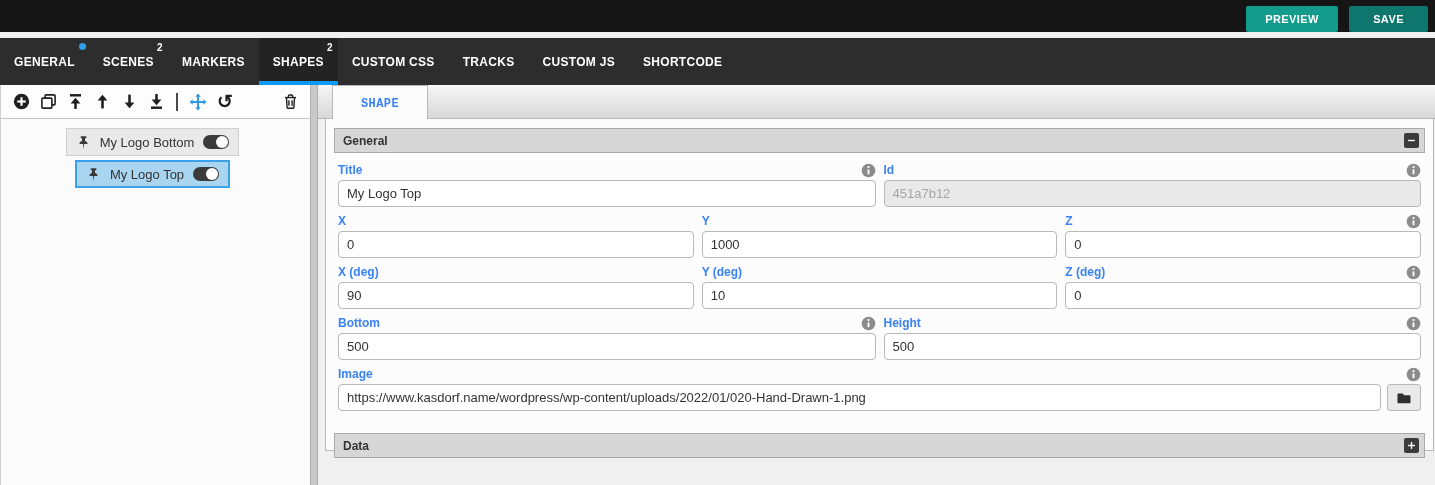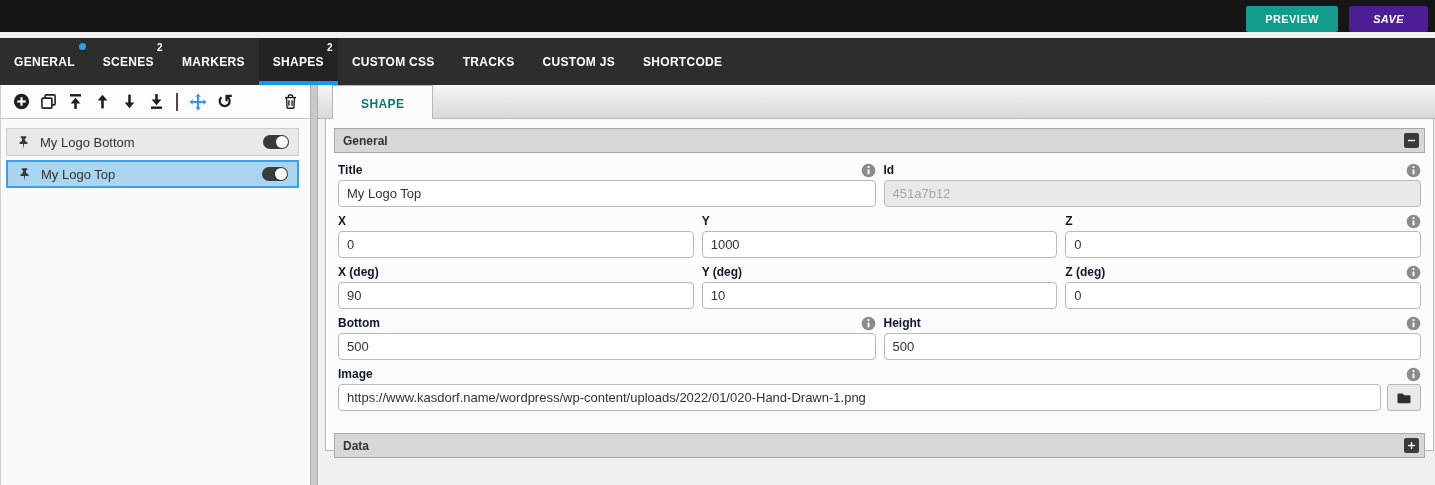--- a/index.html
+++ b/index.html
@@ -5,21 +5,21 @@
   * { margin:0; padding:0; box-sizing:border-box; }
   html,body { width:1435px; height:485px; overflow:hidden;
     font-family:"Liberation Sans", sans-serif; background:#f0f0f0; }
 
   
   .topbar { position:absolute; top:0; left:0; right:0; height:32px; background:#151515; }
   .topbar-btn { position:absolute; top:6px; height:26px; border:none; border-radius:2px;
     color:#fff; font-weight:bold; font-size:11px; letter-spacing:.4px;
     font-family:"Liberation Sans", sans-serif; cursor:pointer; }
   .btn-preview { right:97px; width:92px; background:#139c8d; }
-  .btn-save    { right:7px;  width:79px; background:#4c1d95;font-style:italic; }
+  .btn-save    { right:7px;  width:79px; background:#0f766e; }
 
   
   .tabbar { position:absolute; top:38px; left:0; right:0; height:47px; background:#2d2d2d;
     display:flex; align-items:stretch; }
   .tab { position:relative; display:flex; align-items:center; padding:0 14px;
     color:#fff; font-weight:bold; font-size:12px; letter-spacing:.3px; cursor:pointer; white-space:nowrap; }
   .tab.active { background:#232323; box-shadow:inset 0 -4px 0 #0d99f4; }
   .tab .badge { position:absolute; top:4px; right:5px; font-size:10px; font-weight:bold; color:#fff; }
   .tab .dot { position:absolute; top:5px; right:3px; width:7px; height:7px; border-radius:50%; background:#2e9fe8; }
 
@@ -36,51 +36,51 @@
     display:flex; align-items:center; gap:7px; padding:0 10px; }
   .tbtn { width:20px; height:20px; display:flex; align-items:center; justify-content:center;
     color:#1f1f1f; cursor:pointer; background:none; border:none; }
   .tbtn svg { display:block; }
   .tbtn.blue { color:#2e9be6; }
   .tool-sep { width:2px; height:18px; background:#4a4a4a; margin:0 3px; }
   .tbtn.trash { margin-left:auto; }
   .rotate-glyph { font-size:19px; font-weight:bold; line-height:18px; color:#1f1f1f; }
 
   
-  .shape-list { padding:9px 11px 0 5px; display:flex; flex-direction:column; gap:4px; }
+  .shape-list { padding:9px 11px 0 5px; display:flex; flex-direction:column; gap:4px;align-items:center; }
   .shape-item { height:28px; display:flex; align-items:center; gap:9px; padding:0 9px;
     background:#e9e9e9; border:1px solid #cfcfcf; cursor:pointer; }
   .shape-item.selected { background:#a9d5f1; border:2px solid #3aa0e8; }
   .shape-item-label { font-size:13px; color:#333; }
   .toggle { margin-left:auto; position:relative; width:26px; height:14px; border-radius:7px;
     background:#3a3a3a; cursor:pointer; flex:none; }
   .toggle .knob { position:absolute; top:1px; right:1px; width:12px; height:12px;
     border-radius:50%; background:#fff; }
 
   
   .panel-tabs { height:34px; background:linear-gradient(#f6f6f6,#d8d8d8);
     border-bottom:1px solid #b8b8b8; display:flex; padding-left:14px; }
   .panel-tab { height:34px; margin-bottom:-1px; padding:18px 28px; display:flex; align-items:center;
-    font-weight:bold; font-size:12px; letter-spacing:.4px; color:#0f766e; cursor:pointer; }
+    font-weight:bold; font-size:12px; letter-spacing:.4px; color:#3b82f6; cursor:pointer;font-family:Liberation Mono, monospace; }
   .panel-tab.active { background:#fcfcfc; border:1px solid #b8b8b8; border-bottom:none; }
 
   
   .form-container { position:absolute; left:7px; right:1px; top:34px; bottom:34px;
     background:#fcfcfc; border:1px solid #b8b8b8; border-top:none; padding:9px 8px 0 8px; }
   .section-header { height:25px; background:#d7d7d7; border:1px solid #a9a9a9;
     display:flex; align-items:center; padding:0 5px 0 8px; }
   .section-title { font-weight:bold; font-size:12px; color:#333; }
   .section-btn { margin-left:auto; width:15px; height:15px; background:#3b3b3b; border:none;
     border-radius:2px; display:flex; align-items:center; justify-content:center; cursor:pointer; padding:0; }
 
   .fields { padding:9px 4px 2px 4px; }
   .field-row { display:flex; gap:8px; margin-bottom:6px; }
   .field { flex:1; min-width:0; }
   .field-label-row { display:flex; align-items:center; height:16px; margin-bottom:2px; }
-  .field-label { font-weight:bold; font-size:12px; color:#0f172a; }
+  .field-label { font-weight:bold; font-size:12px; color:#3b82f6; }
   .info { margin-left:auto; flex:none; display:flex; }
   .tinput { width:100%; height:27px; border:1px solid #b9b9b9; border-radius:4px;
     padding:0 8px; font-size:13px; color:#333; background:#fff;
     font-family:"Liberation Sans", sans-serif; }
   .tinput:disabled { background:#e9e9e9; color:#a6a6a6; }
   .image-group { display:flex; gap:6px; }
   .image-group .tinput { flex:1; }
   .folder-btn { flex:none; width:34px; height:27px; background:#e9e9e9; border:1px solid #b9b9b9;
     border-radius:3px; display:flex; align-items:center; justify-content:center; cursor:pointer; }
   .data-section { margin-top:14px; }

